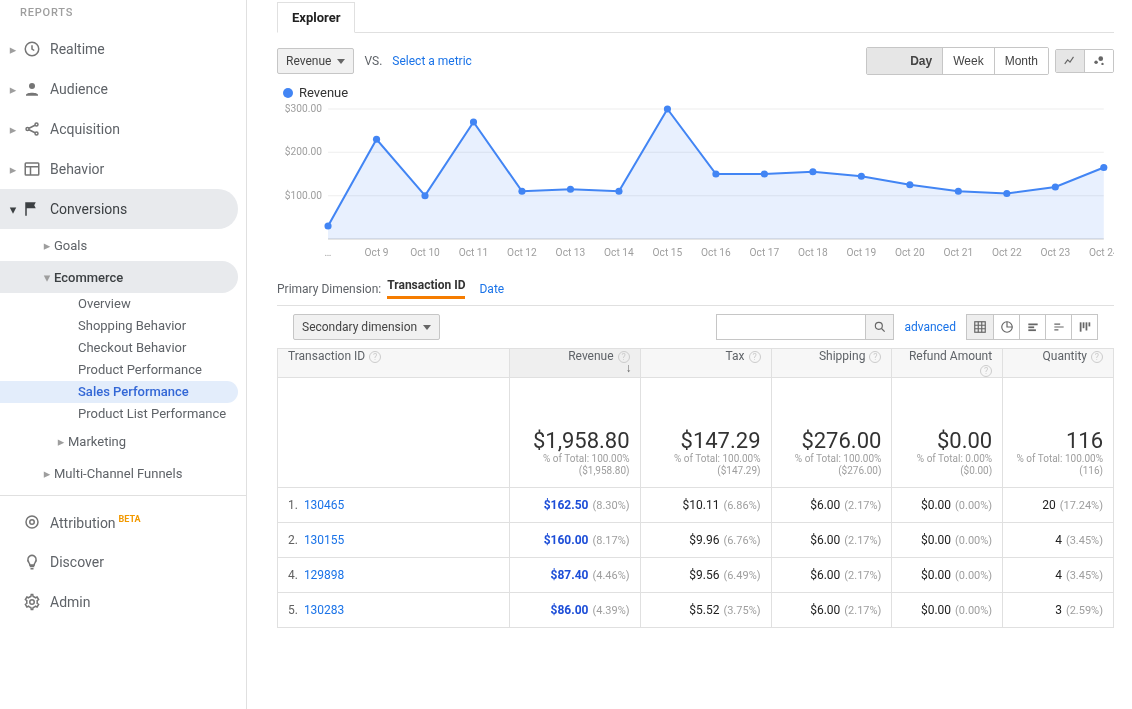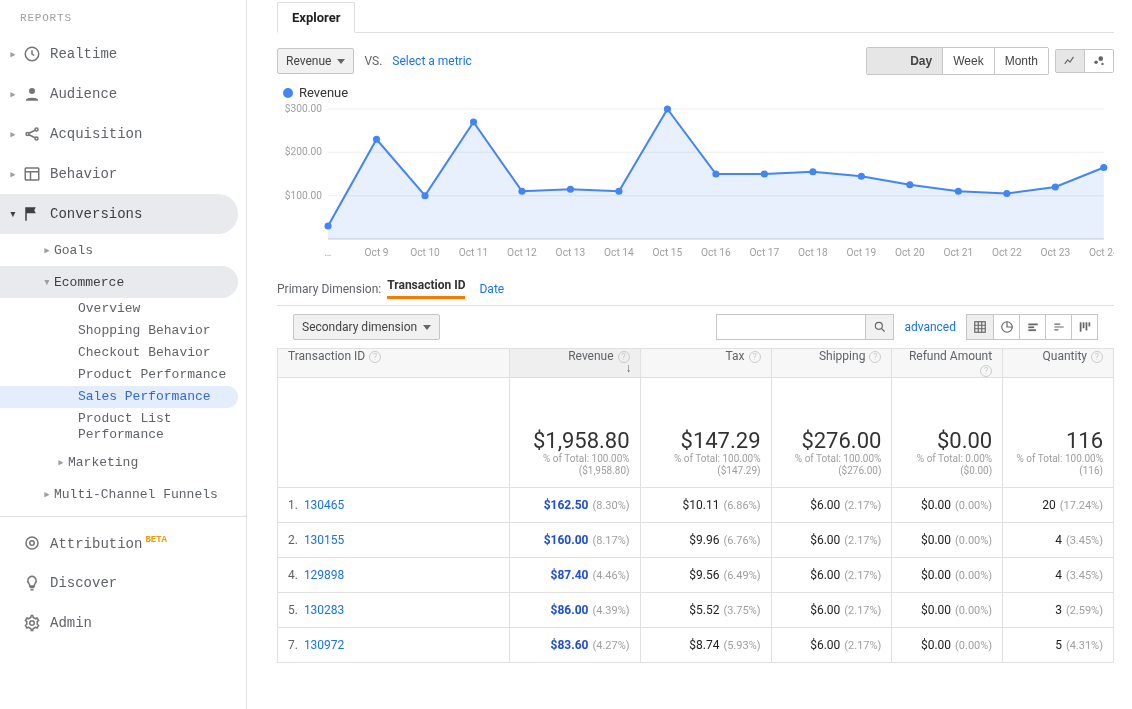--- a/index.html
+++ b/index.html
@@ -14,21 +14,21 @@
     --side-sel:#e8eaed;
     --sub-sel:#e3edfb;
     --sub-link:#3367d6;
     --gray-btn:#f1f1f1;
     --gray-btn-b:#c6c6c6;
   }
   *{box-sizing:border-box;}
   html,body{margin:0;padding:0;font-family:"Roboto","Helvetica Neue",Arial,sans-serif;font-size:13px;color:var(--txt);background:var(--bg);}
   body{width:1132px;height:709px;overflow:hidden;display:flex;}
   
-  .sidebar{width:247px;flex:0 0 247px;border-right:1px solid var(--border);padding-top:6px;overflow:hidden;font-family:Liberation Mono, monospace;}
+  .sidebar{width:247px;flex:0 0 247px;border-right:1px solid var(--border);overflow:hidden;}
   .side-hdr{font-size:11px;font-weight:500;color:var(--light);letter-spacing:.8px;padding:6px 0 10px 20px;}
   .nav-item{display:flex;align-items:center;height:40px;padding-left:6px;color:#5f6368;cursor:pointer;}
   .nav-item .chev{width:14px;display:flex;justify-content:center;color:#9e9e9e;}
   .nav-item .ic{width:24px;display:flex;justify-content:center;color:#757575;}
   .nav-item .lbl{margin-left:6px;font-size:14px;font-weight:400;}
   .nav-item.sel{background:var(--side-sel);border-radius:0 20px 20px 0;margin-right:8px;}
   .nav-item.sel .chev,.nav-item.sel .ic,.nav-item.sel .lbl{color:#3c4043;}
   .sub1{display:flex;align-items:center;height:32px;padding-left:54px;color:#5f6368;cursor:pointer;}
   .sub1 .chev{width:14px;display:flex;justify-content:center;color:#9e9e9e;margin-left:-14px;}
   .sub1.sel{background:var(--side-sel);border-radius:0 20px 20px 0;margin-right:8px;font-weight:500;color:#3c4043;}
@@ -427,24 +427,16 @@
           <td class="rt">4<span class="pc">(3.45%)</span></td>
         </tr>
         <tr>
           <td><span class="idx">5.</span>&nbsp;&nbsp;<a class="tid">130283</a></td>
           <td class="rt"><span class="bold">$86.00</span><span class="pc">(4.39%)</span></td>
           <td class="rt">$5.52<span class="pc">(3.75%)</span></td>
           <td class="rt">$6.00<span class="pc">(2.17%)</span></td>
           <td class="rt">$0.00<span class="pc">(0.00%)</span></td>
           <td class="rt">3<span class="pc">(2.59%)</span></td>
         </tr>
-        <tr>
-          <td><span class="idx">7.</span>&nbsp;&nbsp;<a class="tid">130972</a></td>
-          <td class="rt"><span class="bold">$83.60</span><span class="pc">(4.27%)</span></td>
-          <td class="rt">$8.74<span class="pc">(5.93%)</span></td>
-          <td class="rt">$6.00<span class="pc">(2.17%)</span></td>
-          <td class="rt">$0.00<span class="pc">(0.00%)</span></td>
-          <td class="rt">5<span class="pc">(4.31%)</span></td>
-        </tr>
       </tbody>
   </table>
 
 </div>
 
 </body></html>

